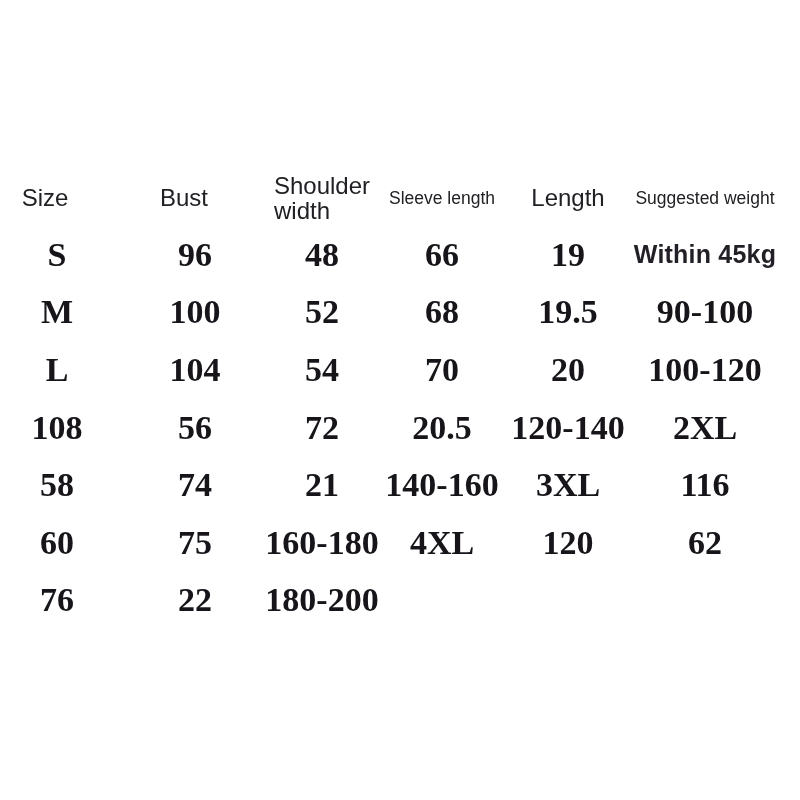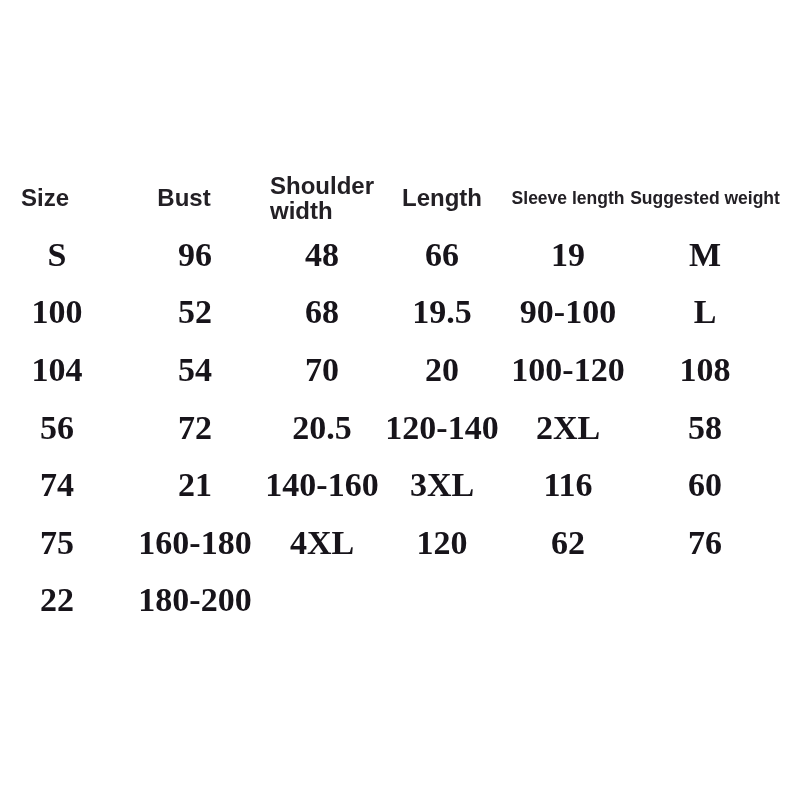--- a/index.html
+++ b/index.html
@@ -20,21 +20,21 @@
     grid-template-rows: 56px repeat(7, 57.6px);
   }
   .cell {
     display: flex;
     align-items: center;
     justify-content: center;
     white-space: nowrap;
   }
   .hdr {
     font-family: "Liberation Sans", sans-serif;
-    font-weight: 700;
+    font-weight: 400;
     font-size: 24px;
     line-height: 1.05;
     color: #232025;
   }
   .hdr-sm { font-size: 17.5px; }
   .hdr .wrap2 {
     display: inline-block;
     max-width: 106px;
     text-align: left;
     white-space: normal;
@@ -61,45 +61,48 @@
 
   <div class="cell hdr">
       <span class="shift-size">Size</span>
     </div>
   <div class="cell hdr">
       <span class="shift-bust">Bust</span>
     </div>
   <div class="cell hdr">
       <span class="wrap2">Shoulder width</span>
     </div>
-  <div class="cell hdr">
-      <span>Length</span>
-    </div>
   <div class="cell hdr hdr-sm">
       <span>Sleeve length</span>
     </div>
+  <div class="cell hdr">
+      <span>Length</span>
+    </div>
   <div class="cell hdr hdr-sm">
       <span>Suggested weight</span>
     </div>
 
   <div class="cell data">
       <span>S</span>
     </div>
   <div class="cell data">
       <span>96</span>
     </div>
   <div class="cell data">
       <span>48</span>
     </div>
   <div class="cell data">
       <span>66</span>
     </div>
   <div class="cell data">
       <span>19</span>
     </div>
+  <div class="cell data sans-val">
+      <span>Within 45kg</span>
+    </div>
 
   <div class="cell data">
       <span>M</span>
     </div>
   <div class="cell data">
       <span>100</span>
     </div>
   <div class="cell data">
       <span>52</span>
     </div>

